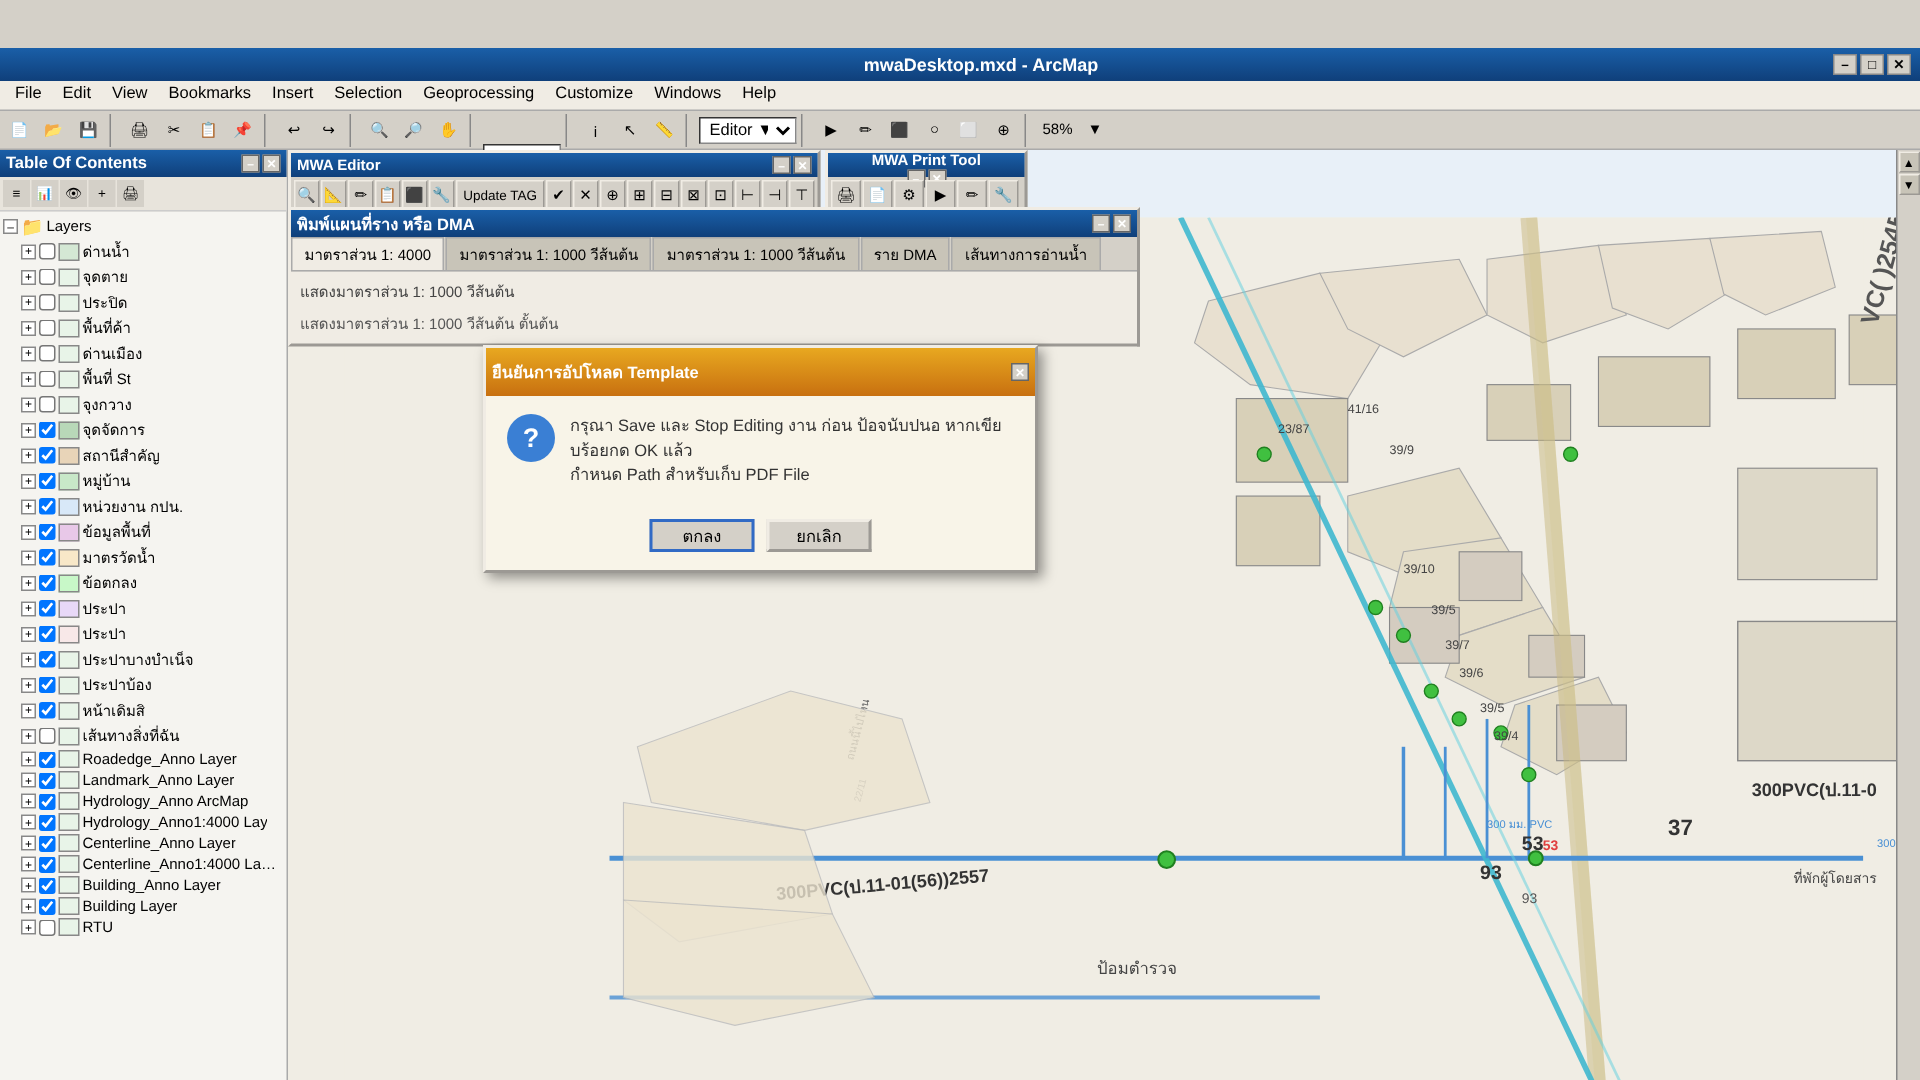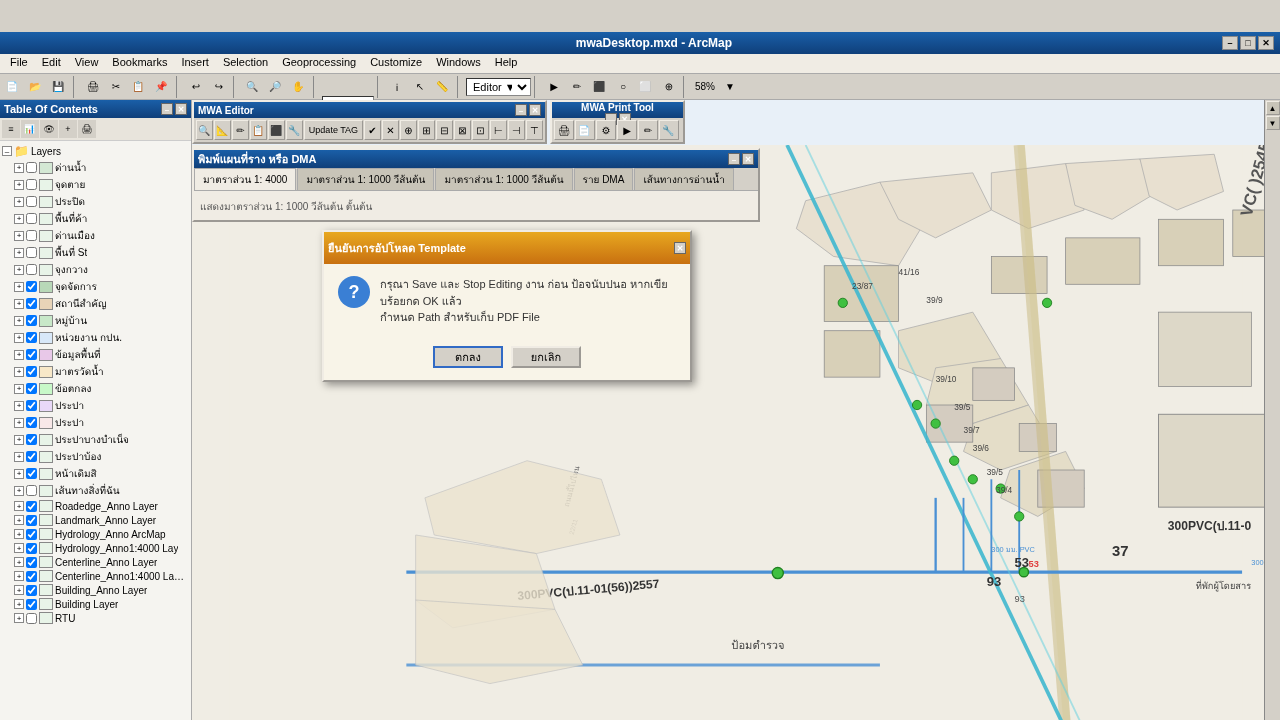--- a/index.html
+++ b/index.html
@@ -158,21 +158,21 @@
       padding: 0 4px;
       font-size: 10px;
       font-weight: bold;
       flex-direction: column;
     }
     .mwa-print-toolbar { display: flex; align-items: center; padding: 2px; gap: 1px; }
 
     
     .print-dialog {
       position: absolute;
-      top: 48px; left: 0;
+      top: 38px; left: 0;
       width: 568px;
       background: #f0ece4;
       border: 2px outset #f0ece4;
       z-index: 20;
     }
     .print-dialog-title {
       background: linear-gradient(to bottom, #1a5fa8, #0f3f7a);
       color: white;
       height: 18px;
       display: flex;
@@ -585,20 +585,21 @@
         </div>
       </div>
       <div class="print-tabs">
         <div class="print-tab active">มาตราส่วน 1: 4000</div>
         <div class="print-tab">มาตราส่วน 1: 1000 วีส้นต้น</div>
         <div class="print-tab">มาตราส่วน 1: 1000 วีส้นต้น</div>
         <div class="print-tab">ราย DMA</div>
         <div class="print-tab">เส้นทางการอ่านน้ำ</div>
       </div>
       <div class="print-content">
+        <div class="print-note thai">แสดงมาตราส่วน 1: 1000 วีส้นต้น</div>
         <div style="font-size:10px;color:#555;padding-top:2px;">แสดงมาตราส่วน 1: 1000 วีส้นต้น ตั้นต้น</div>
       </div>
     </div>
 
     <div class="confirm-dialog">
       <div class="confirm-title">
         <span>ยืนยันการอัปโหลด Template</span>
         <div class="toc-hbtn">✕</div>
       </div>
       <div class="confirm-body">

